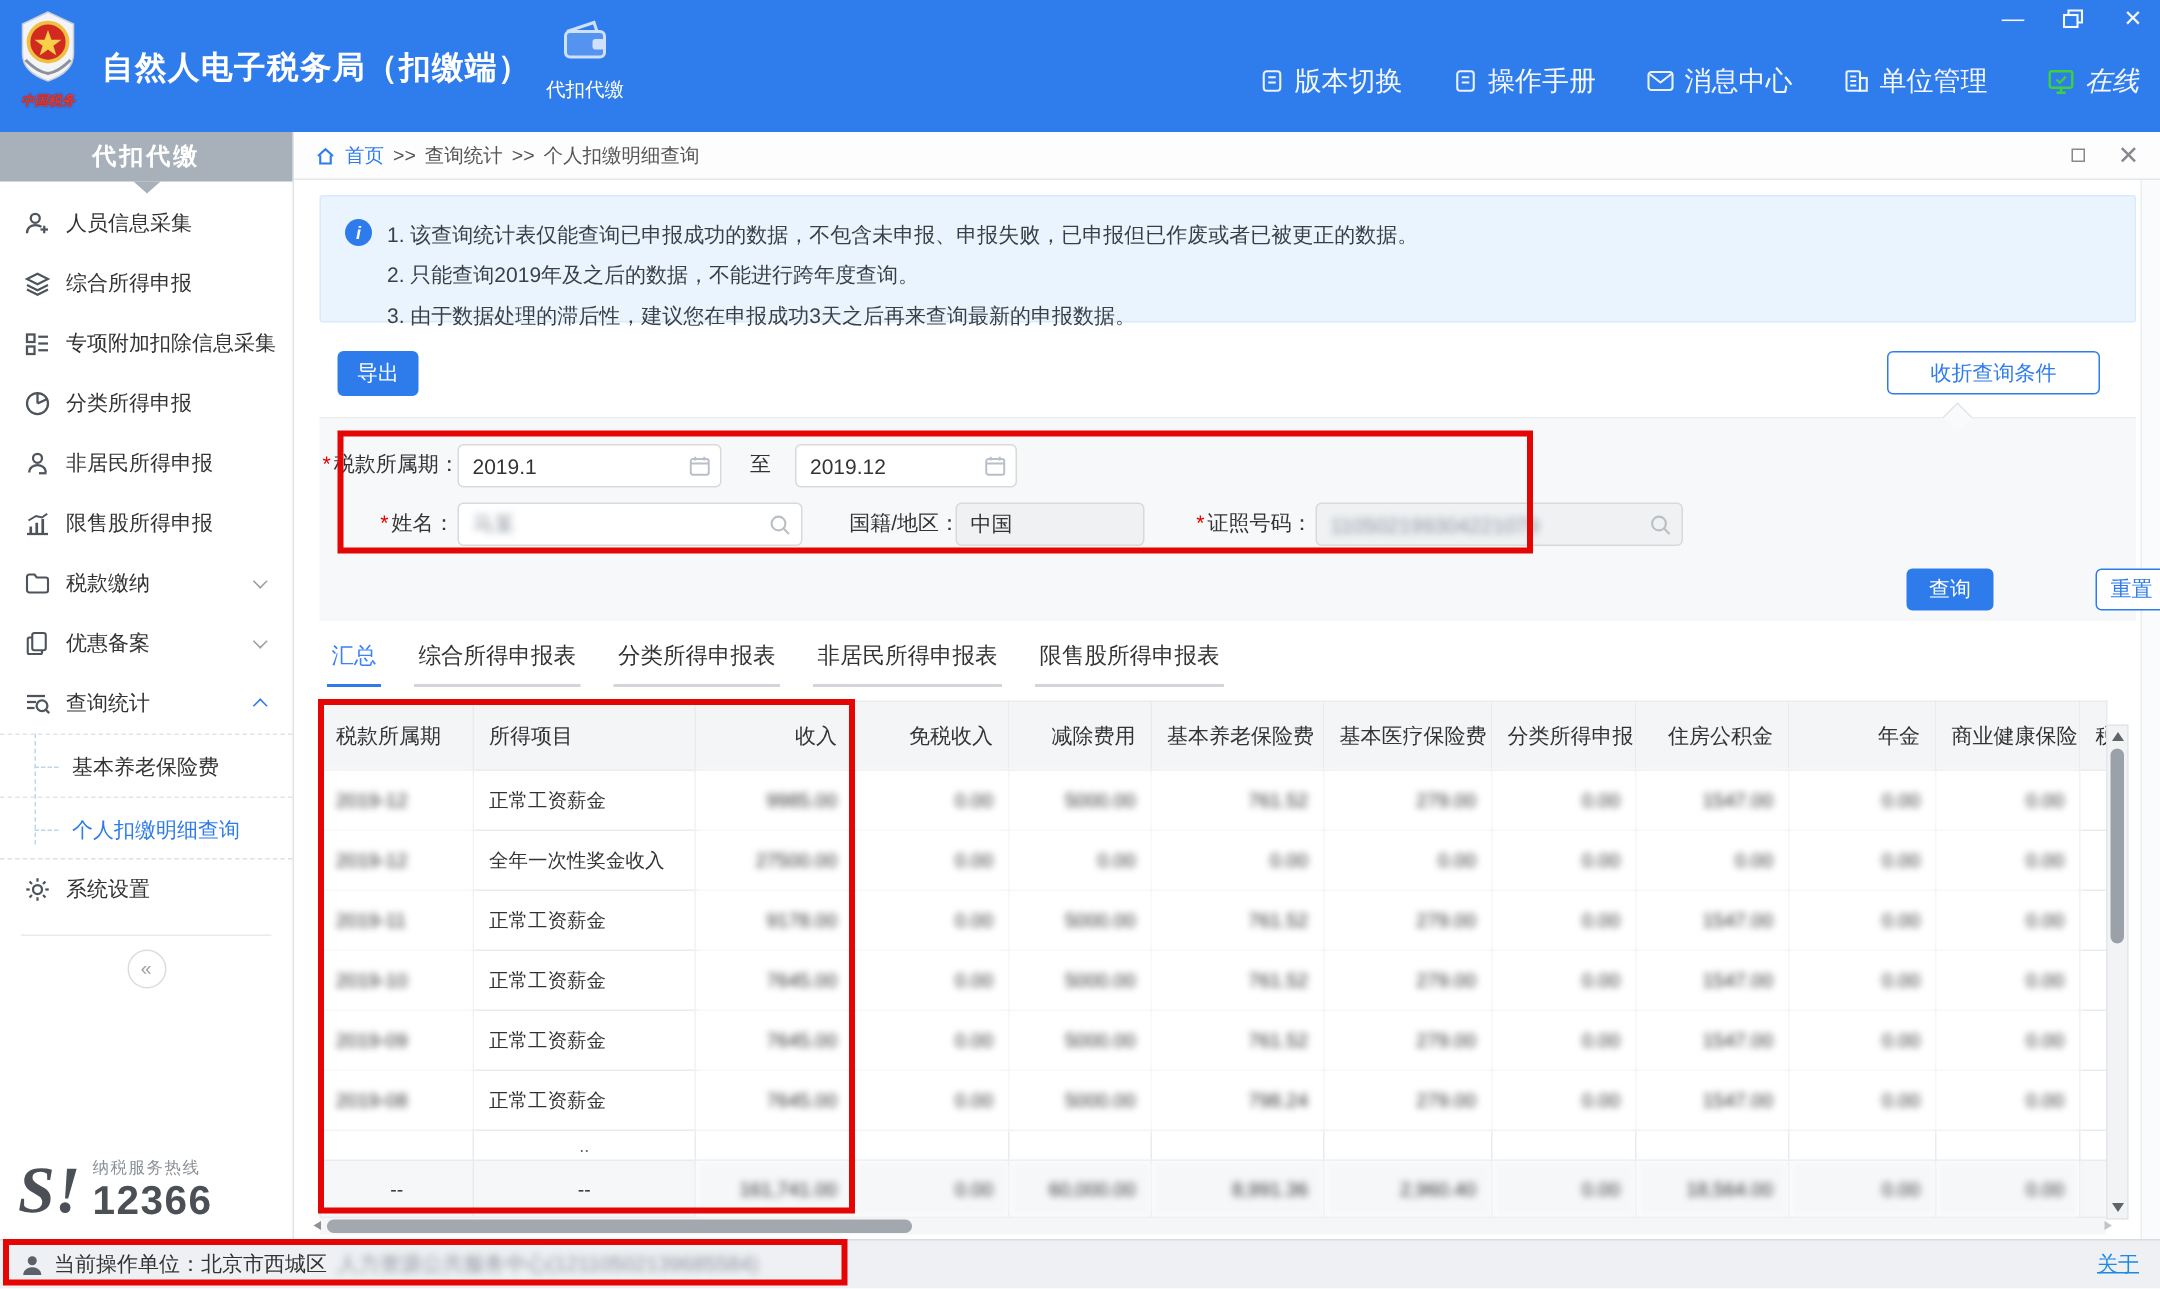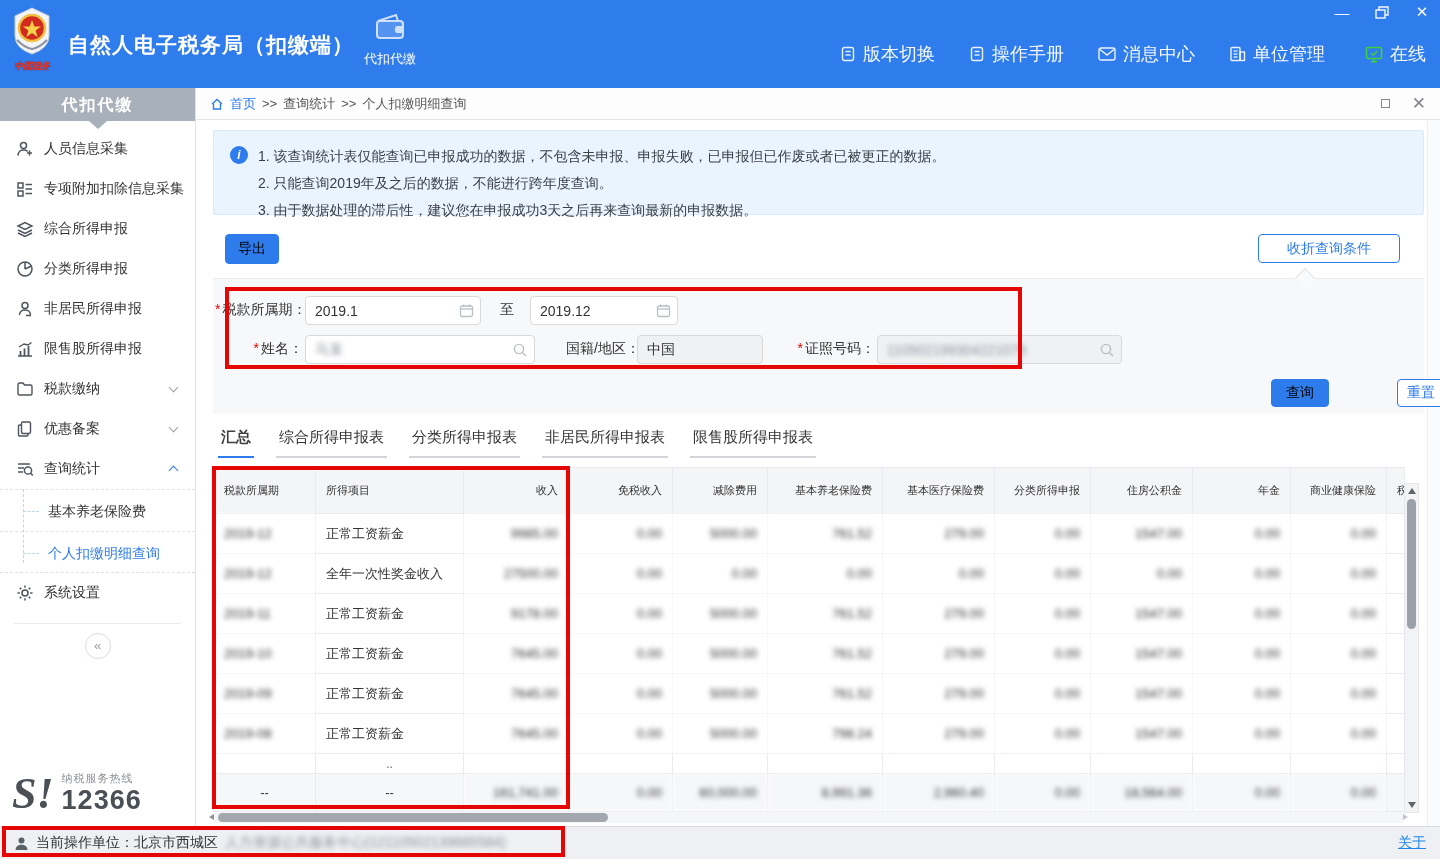--- a/index.html
+++ b/index.html
@@ -13,21 +13,21 @@
   .emblem .cn-tax { font-size:9px; color:#ffd9d9; font-weight:bold; font-style:italic;
     color:#e8372c; text-shadow:0 0 1px #7a1410; letter-spacing:0; }
   .app-title { position:absolute; left:68px; top:31px; font-size:21px; font-weight:bold;
     letter-spacing:1px; }
   .app-tab { position:absolute; left:350px; top:12px; width:80px; text-align:center;
     cursor:pointer; }
   .app-tab .lbl { display:block; margin-top:4px; font-size:13px; color:#fff; }
   .hmenu { position:absolute; right:14px; top:42px; display:flex; align-items:center; gap:34px; }
   .hmenu-item { display:flex; align-items:center; gap:7px; font-size:18px;
     color:rgba(255,255,255,.95); cursor:pointer; }
-  .online { margin-left:6px; }
+  .online { margin-left:6px;font-style:italic; }
   .winctl { position:absolute; right:10px; top:4px; display:flex; gap:24px; align-items:center; }
   .winctl .wc { width:16px; height:16px; display:flex; align-items:center; justify-content:center;
     color:rgba(255,255,255,.95); font-size:15px; cursor:pointer; }
 
   
   .main { display:flex; height:738px; }
   .sidebar { position:relative; width:196px; background:#fff; border-right:1px solid #dfe3e7;
     flex:none; }
   .side-cap { height:33px; background:#a8b0b9; color:#fff; font-size:16px; font-weight:bold;
     text-align:center; line-height:33px; letter-spacing:2px; }
@@ -75,21 +75,21 @@
 
   .notice { position:absolute; left:17px; top:42px; width:1211px; height:85px;
     background:#e9f4fe; border:1px solid #d8eafc; border-radius:2px; padding:12px 14px 0 44px; }
   .notice-icon { position:absolute; left:16px; top:15px; width:18px; height:18px;
     border-radius:50%; background:#2e7ceb; color:#fff; font-size:12px; font-weight:bold;
     text-align:center; line-height:18px; font-style:italic; }
   .notice-line { font-size:14px; color:#3a3f45; line-height:27px; white-space:nowrap; }
 
   .btn { display:inline-flex; align-items:center; justify-content:center; border-radius:4px;
     font-size:14px; cursor:pointer; }
-  .btn-primary { background:#2e7ceb; color:#000000; border:1px solid #2e7ceb; }
+  .btn-primary { background:#2e7ceb; color:#ffffff; border:1px solid #2e7ceb; }
   .btn-outline { background:#fff; color:#2e7ceb; border:1px solid #2e7ceb; }
   .export-btn { position:absolute; left:29px; top:146px; width:54px; height:30px; }
   .collapse-query-btn { position:absolute; left:1062px; top:146px; width:142px; height:29px; }
 
   .query-panel { position:absolute; left:17px; top:190px; width:1211px; height:136px;
     background:#f7f8fa; border-top:1px solid #ededed; }
   .panel-notch { position:absolute; left:1085px; top:-8px; width:14px; height:14px;
     background:#f9fafb; border-left:1px solid #e4e4e4; border-top:1px solid #e4e4e4;
     transform:rotate(45deg); }
   .f-label { position:absolute; font-size:14px; color:#333; text-align:right; white-space:nowrap; }
@@ -99,27 +99,27 @@
     color:#333; }
   .f-input.disabled { background:#eff1f3; }
   .f-input .tail-icon { position:absolute; right:6px; top:6px; }
   .blur { filter:blur(2.5px); color:#8d949e; }
   .search-btn { position:absolute; left:1058px; top:100px; width:58px; height:28px; }
   .reset-btn { position:absolute; left:1184px; top:100px; width:48px; height:28px; }
 
   .tabs { position:absolute; left:22px; top:340px; display:flex; gap:22px; }
   .tab { font-size:15px; color:#333; padding:0 3px 9px; border-bottom:2px solid #d2d5d9;
     cursor:pointer; white-space:nowrap; }
-  .tab.active { color:#404040; border-bottom-color:#2e7ceb;font-weight:bold; }
+  .tab.active { color:#3b82f6; border-bottom-color:#2e7ceb; }
 
   .grid-wrap { position:absolute; left:17px; top:379px; width:1191px; }
   table.grid { width:1191px; table-layout:fixed; border-collapse:collapse; }
   .grid th, .grid td { border:1px solid #e9ebee; font-weight:normal; overflow:hidden;
     white-space:nowrap; }
-  .grid th { height:46px; background:#f4f5f7; font-size:11px; color:#333; padding:0 10px; }
+  .grid th { height:46px; background:#f4f5f7; font-size:14px; color:#333; padding:0 10px; }
   .grid td { height:40px; font-size:13px; color:#333; padding:0 10px; background:#fff; }
   .grid th.al { text-align:left; } .grid th.ar { text-align:right; }
   .grid tr.ellipsis-row td { height:20px; font-size:12px; color:#666; }
   .grid tr.summary-row td { background:#f6f7f9; height:38px; }
 
   .vscroll { position:absolute; left:1208px; top:395px; width:15px; height:330px;
     background:#f2f3f5; border:1px solid #e4e6e9; }
   .vscroll .arr { position:absolute; left:3px; width:0; height:0;
     border-left:4px solid transparent; border-right:4px solid transparent; }
   .vscroll .arr.up { top:4px; border-bottom:6px solid #5f6468; }
@@ -241,36 +241,36 @@
           <circle cx="7.5" cy="5.5" r="3" fill="none" stroke="#4d545b" stroke-width="1.5"></circle>
           <path d="M2 15.5 C2 11.5 5 10 7.5 10 C9 10 10.5 10.4 11.6 11.3" fill="none" stroke="#4d545b" stroke-width="1.5"></path>
           <line x1="13.5" y1="10.5" x2="13.5" y2="15.5" stroke="#4d545b" stroke-width="1.5"></line>
           <line x1="11" y1="13" x2="16" y2="13" stroke="#4d545b" stroke-width="1.5"></line>
         </svg>
         <span>人员信息采集</span>
       </div>
 
       <div class="side-item">
         <svg width="18" height="18" viewBox="0 0 18 18">
+          <path d="M2 6 L9 2.5 L16 6 L9 9.5 Z" fill="none" stroke="#4d545b" stroke-width="1.4"></path>
+          <path d="M2 10 L9 13.5 L16 10" fill="none" stroke="#4d545b" stroke-width="1.4"></path>
+          <path d="M2 13 L9 16.5 L16 13" fill="none" stroke="#4d545b" stroke-width="1.4"></path>
+        </svg>
+        <span>综合所得申报</span>
+      </div>
+
+      <div class="side-item">
+        <svg width="18" height="18" viewBox="0 0 18 18">
           <rect x="2" y="3" width="5" height="5" fill="none" stroke="#4d545b" stroke-width="1.5"></rect>
           <rect x="2" y="11" width="5" height="5" fill="none" stroke="#4d545b" stroke-width="1.5"></rect>
           <line x1="9.5" y1="4.5" x2="16" y2="4.5" stroke="#4d545b" stroke-width="1.5"></line>
           <line x1="9.5" y1="9" x2="16" y2="9" stroke="#4d545b" stroke-width="1.5"></line>
           <line x1="9.5" y1="13.5" x2="16" y2="13.5" stroke="#4d545b" stroke-width="1.5"></line>
         </svg>
         <span>专项附加扣除信息采集</span>
-      </div>
-
-      <div class="side-item">
-        <svg width="18" height="18" viewBox="0 0 18 18">
-          <path d="M2 6 L9 2.5 L16 6 L9 9.5 Z" fill="none" stroke="#4d545b" stroke-width="1.4"></path>
-          <path d="M2 10 L9 13.5 L16 10" fill="none" stroke="#4d545b" stroke-width="1.4"></path>
-          <path d="M2 13 L9 16.5 L16 13" fill="none" stroke="#4d545b" stroke-width="1.4"></path>
-        </svg>
-        <span>综合所得申报</span>
       </div>
 
       <div class="side-item">
         <svg width="18" height="18" viewBox="0 0 18 18">
           <circle cx="9" cy="9" r="7" fill="none" stroke="#4d545b" stroke-width="1.5"></circle>
           <path d="M9 9 L9 2 M9 9 L15.5 6" fill="none" stroke="#4d545b" stroke-width="1.5"></path>
         </svg>
         <span>分类所得申报</span>
       </div>
 

